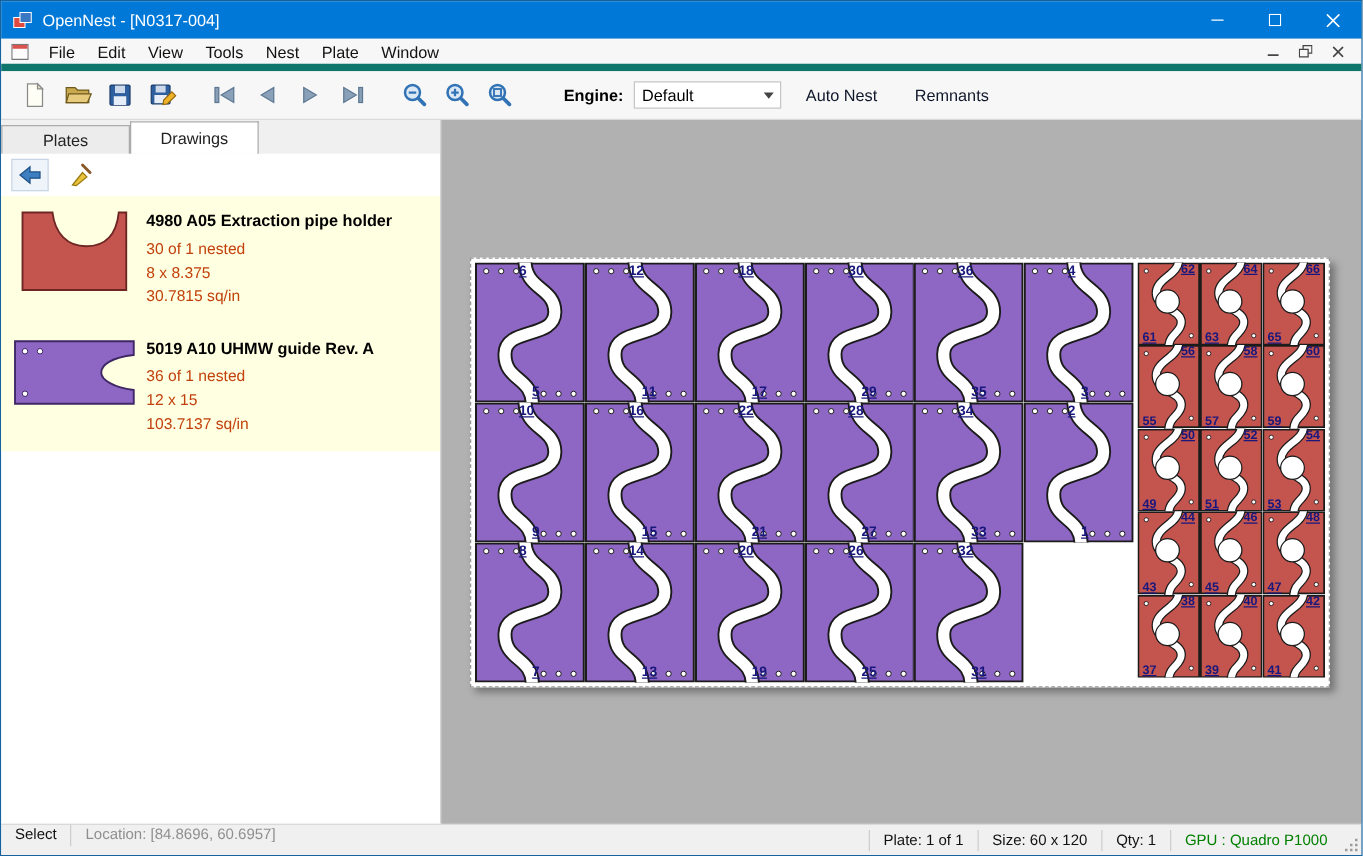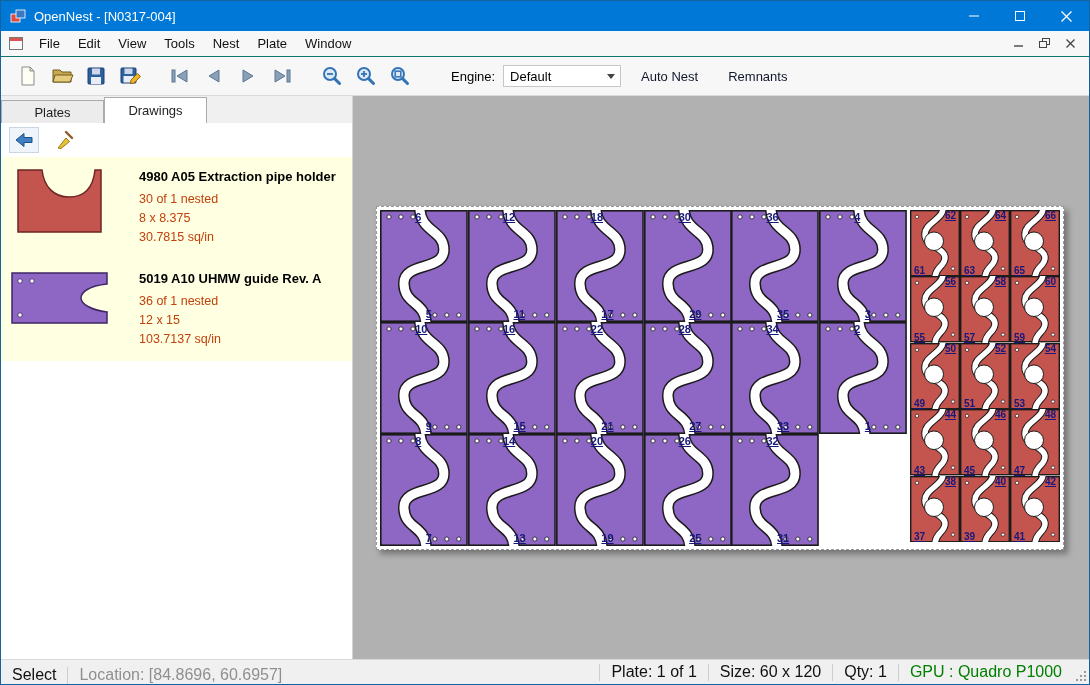--- a/index.html
+++ b/index.html
@@ -8,68 +8,68 @@
   .window{width:1090px;height:685px;border:1px solid #14639e;display:flex;flex-direction:column;background:#f0f0f0;position:relative}
 
   
   .titlebar{height:30px;background:var(--titlebar);display:flex;align-items:center;color:#fff;flex:0 0 auto}
   .app-icon{margin:0 8px 0 9px;display:flex}
   .title-text{font-size:13px}
   .win-controls{margin-left:auto;display:flex;height:100%}
   .win-btn{width:46px;display:flex;align-items:center;justify-content:center}
 
   
-  .menubar{height:26px;background:#f7f7f7;display:flex;align-items:center;font-size:13px;border-bottom:1px solid #0f766e;flex:0 0 auto}
+  .menubar{height:26px;background:#f7f7f7;display:flex;align-items:center;font-size:13px;border-bottom:6px solid #0f766e;flex:0 0 auto}
   .menu-doc-icon{margin:0 7px 0 8px;display:flex}
   .menu-item{padding:4px 9px;cursor:default;color:#111}
   .mdi-controls{margin-left:auto;display:flex;align-items:center;gap:8px;padding-right:10px}
   .mdi-btn{width:18px;height:16px;display:flex;align-items:center;justify-content:center}
 
   
   .toolbar{height:39px;background:#f7f7f7;display:flex;align-items:center;padding-left:10px;border-bottom:1px solid #dadada;flex:0 0 auto}
   .tbtn{width:34px;height:30px;display:flex;align-items:center;justify-content:center}
   .tb-gap{width:16px}
-  .engine-label{font-weight:normal;font-size:13px;margin:0 8px 0 34px}
+  .engine-label{font-weight:bold;font-size:13px;margin:0 8px 0 34px}
   .engine-combo{width:118px;height:22px;background:#fff;border:1px solid #c6c6c6;display:flex;align-items:center;font-size:13px;padding-left:6px;position:relative}
   .combo-arrow{position:absolute;right:5px;width:0;height:0;border-left:4px solid transparent;border-right:4px solid transparent;border-top:5px solid #444}
   .tb-text-btn{font-size:13px;padding:6px 10px;margin-left:10px;color:#0f172a}
 
   
   .main{flex:1;display:flex;min-height:0}
   .left-panel{width:352px;background:#fff;display:flex;flex-direction:column;border-right:1px solid #d4d4d4;flex:0 0 auto}
   .tabstrip{height:27px;background:#f0f0f0;display:flex;align-items:flex-end}
   .tab{width:103px;height:23px;display:flex;align-items:center;justify-content:center;font-size:13px;border:1px solid #ababab;border-bottom:none;background:#ececec;color:#222}
   .tab.active{background:#fff;height:26px;z-index:2}
   .panel-tools{height:34px;display:flex;align-items:center;gap:10px;padding-left:8px;background:#fff}
   .ptool{width:30px;height:26px;display:flex;align-items:center;justify-content:center}
   .ptool.boxed{border:1px solid #c9d6e4;background:#eef4fa}
   .drawing-list{background:var(--panel-highlight)}
   .drawing-item{display:flex;padding:10px 8px 12px 6px}
   .thumb{width:106px;display:flex;justify-content:center;align-items:flex-start;flex:0 0 auto}
-  .d-text{margin-left:26px}
+  .d-text{margin-left:4px}
   .d-title{font-weight:bold;font-size:13px;margin:2px 0 6px;color:#000}
   .d-line{font-size:12.5px;color:#c2410c;line-height:19px}
 
   .canvas{flex:1;background:#b1b1b1;position:relative;overflow:hidden}
   .plate{position:absolute;left:23px;top:110px;width:688px;height:344px;background:#fff;border:1px dashed #979797;box-shadow:4px 4px 6px rgba(0,0,0,0.35)}
   .grid{position:absolute;display:grid}
   .purple-grid{left:3px;top:3px;width:527px;height:336px;grid-template-columns:repeat(6,1fr);grid-template-rows:repeat(3,1fr)}
   .red-grid{left:533px;top:3px;width:150px;height:332px;grid-template-columns:repeat(3,1fr);grid-template-rows:repeat(5,1fr)}
   .cell{position:relative}
   .cell svg{position:absolute;inset:0;width:100%;height:100%}
   .num{position:absolute;font-weight:bold;color:var(--part-number);text-decoration:underline;z-index:3}
   .purple .num{font-size:11px}
   .purple .nt{top:1px;left:40%}
   .purple .nb{bottom:2px;left:52%}
   .red .num{font-size:10px}
   .red .nt{top:0;right:4px}
   .red .nb{bottom:0;left:4px}
 
   
-  .statusbar{height:25px;background:#f0f0f0;border-top:1px solid #d9d9d9;display:flex;align-items:flex-end;font-size:16px;flex:0 0 auto;color:#111}
+  .statusbar{height:25px;background:#f0f0f0;border-top:1px solid #d9d9d9;display:flex;align-items:flex-start;font-size:12px;flex:0 0 auto;color:#111}
   .sb-item{padding:0 11px;white-space:nowrap}
   .vsep{width:1px;height:17px;background:#cdcdcd;flex:0 0 auto}
   .sb-right{margin-left:auto;display:flex;align-items:center;height:100%}
   .sb-loc{color:#8f8f8f}
   .sb-gpu{color:var(--gpu-text)}
   .grip{width:16px;height:100%;display:flex;align-items:flex-end;justify-content:flex-end;padding:2px}
 </style>
 </head>
 <body>
 

